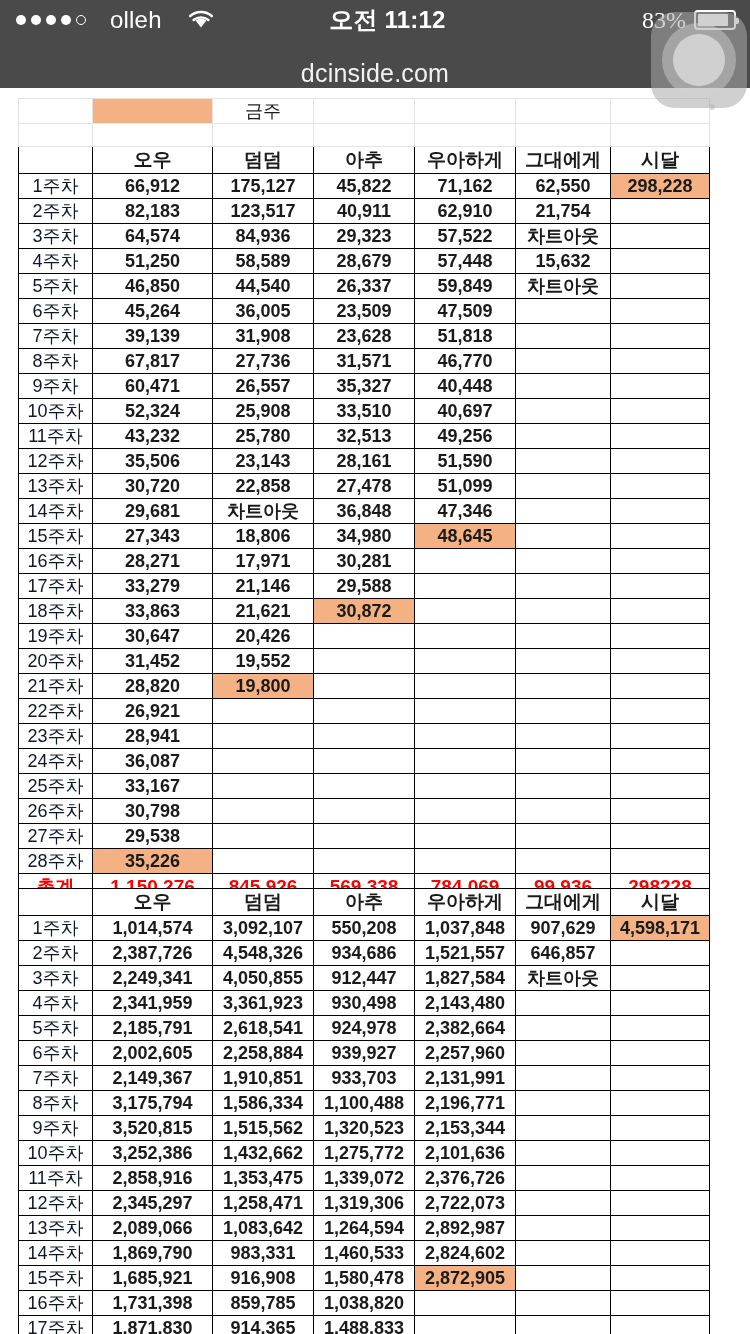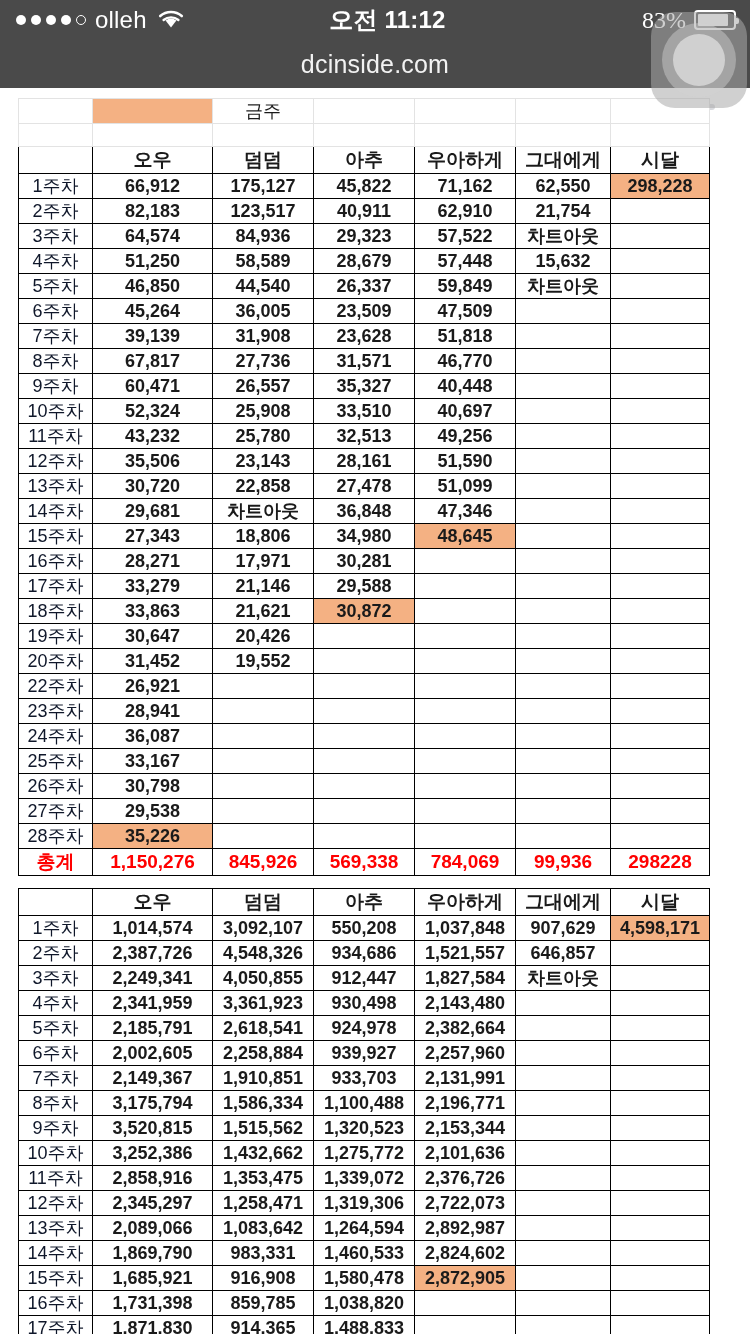--- a/index.html
+++ b/index.html
@@ -29,21 +29,21 @@
   #status-bar {
     position: absolute;
     top: 0; left: 0;
     width: 750px; height: 40px;
     display: flex;
     align-items: center;
   }
   #status-left {
     position: absolute;
     left: 16px; top: 0; height: 40px;
-    display: flex; align-items: center; gap: 9px;
+    display: flex; align-items: center; gap: 24px;
   }
   .signal-dots { display: flex; align-items: center; gap: 5px; }
   .dot {
     width: 10px; height: 10px; border-radius: 50%;
     background: #ffffff;
     box-sizing: border-box;
   }
   .dot.hollow { background: transparent; border: 1.6px solid #ffffff; }
   #carrier-name {
     font-size: 24px; letter-spacing: 0.2px; color: #fff;
@@ -80,21 +80,21 @@
     position: absolute;
     left: 2px; top: 2px; bottom: 2px;
     width: 78%;
     background: #ffffff;
     border-radius: 1px;
   }
   #url-bar {
     position: absolute;
     top: 40px; left: 0;
     width: 750px; height: 48px;
-    display: flex; align-items: center; justify-content: center;
+    display: flex; align-items: flex-end; justify-content: center;
   }
   #url-text {
     font-size: 25px; color: #f2f2f2; letter-spacing: 0.2px;
   }
 
   
   #assistive-touch {
     position: absolute;
     left: 651px; top: 12px;
     width: 96px; height: 96px;
@@ -471,20 +471,29 @@
         <tr class="grid">
           <td class="rowhead">20주차</td>
           <td>31,452</td>
           <td>19,552</td>
           <td class="empty"></td>
           <td class="empty"></td>
           <td class="empty"></td>
           <td class="empty"></td>
         </tr>
         <tr class="grid">
+          <td class="rowhead">21주차</td>
+          <td>28,820</td>
+          <td class="hl">19,800</td>
+          <td class="empty"></td>
+          <td class="empty"></td>
+          <td class="empty"></td>
+          <td class="empty"></td>
+        </tr>
+        <tr class="grid">
           <td class="rowhead">22주차</td>
           <td>26,921</td>
           <td class="empty"></td>
           <td class="empty"></td>
           <td class="empty"></td>
           <td class="empty"></td>
           <td class="empty"></td>
         </tr>
         <tr class="grid">
           <td class="rowhead">23주차</td>

